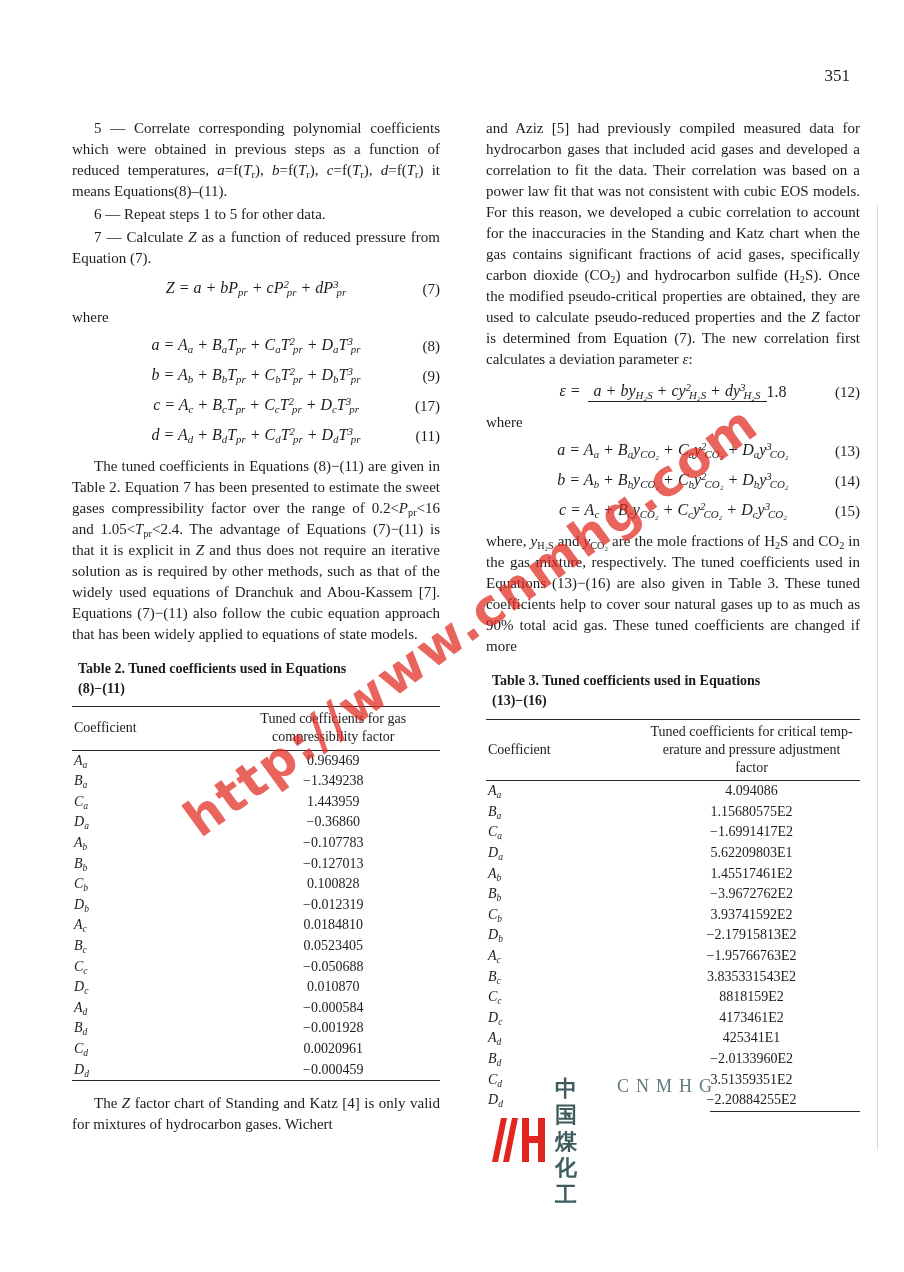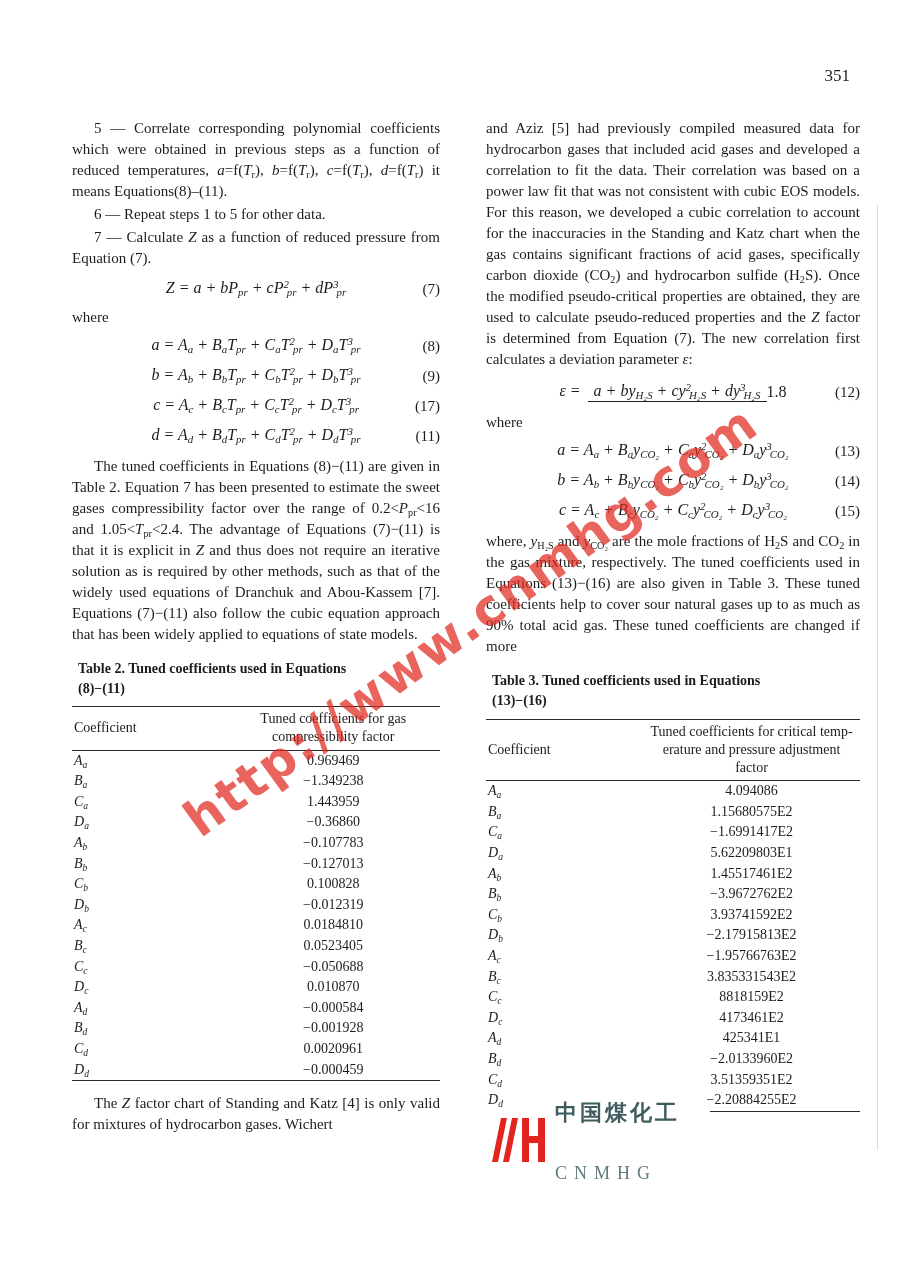--- a/index.html
+++ b/index.html
@@ -69,21 +69,21 @@
     font-size:50px; font-weight:bold; letter-spacing:2px;
     color:rgba(224,40,30,0.72); z-index:30; pointer-events:none; white-space:nowrap;
   }
 
   
   .logo-box {
     position:absolute; left:486px; top:1108px; width:224px; height:68px;
     background:#ffffff; z-index:20; display:flex; align-items:center; gap:9px;
     padding:3px 4px;
   }
-  .logo-texts { display:flex; flex-direction:column; justify-content:center;gap:37px; }
+  .logo-texts { display:flex; justify-content:center;gap:37px; }
   .logo-cn {
     font-family:"DejaVu Sans","Liberation Sans",sans-serif;
     font-size:22px; font-weight:bold; color:#3e5c5e; letter-spacing:3px; line-height:1.2;
   }
   .logo-en {
     font-family:Liberation Serif, serif;
     font-size:18px; color:#5f7b7d; letter-spacing:7px; line-height:1.2;
   }
 
   .scan-line-right {

